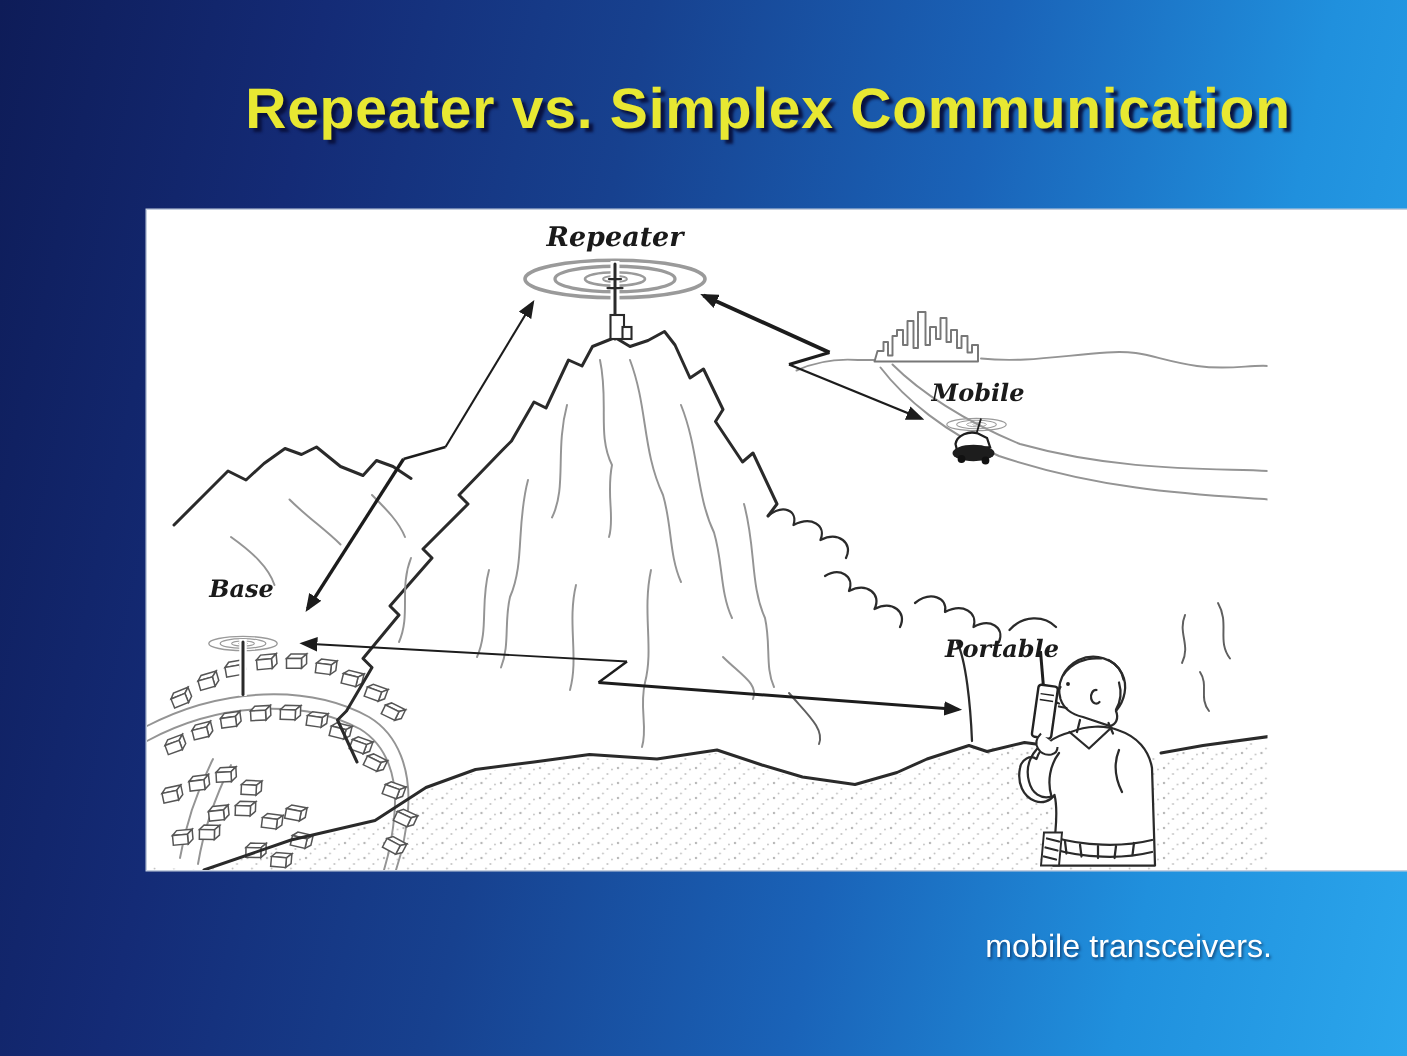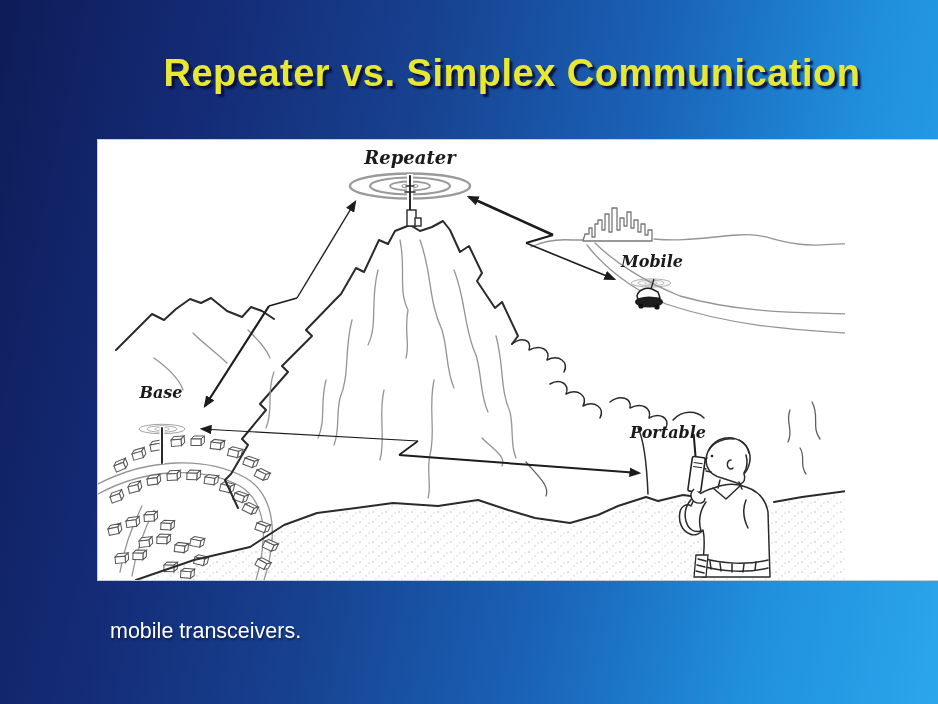--- a/index.html
+++ b/index.html
@@ -8,21 +8,21 @@
   .slide{position:absolute;inset:0;
     background:linear-gradient(102deg,#0e1c58 0%,#142b76 20%,#17418f 40%,#1a63b8 62%,#2090dd 82%,#2ba6ec 100%);}
   .title{position:absolute;top:52px;left:0;width:100%;margin:0;text-align:center;
     font-size:38px;font-weight:bold;color:#e8e832;letter-spacing:.5px;
     text-shadow:3px 3px 2px rgba(8,16,60,.95);padding-left:43px;}
   .panel{position:absolute;left:98px;top:140px;width:846px;height:440px;background:#ffffff;
     box-shadow:0 0 0 1px #c4cede;}
   .caption{position:absolute;left:110px;top:616px;width:738px;color:#ffffff;
     font-size:21.5px;line-height:1.42;text-shadow:1px 1.5px 2px rgba(0,10,40,.55);}
   .cap1{text-align:justify;text-align-last:justify;}
-  .cap2{text-align:left;}
+  .cap2{text-align:right;}
   
   .d{stroke:#2a2a2a;fill:none;stroke-width:2;stroke-linecap:round;stroke-linejoin:round;}
   .d15{stroke:#2a2a2a;fill:none;stroke-width:1.5;stroke-linecap:round;stroke-linejoin:round;}
   .l{stroke:#949494;fill:none;stroke-width:1.3;stroke-linecap:round;stroke-linejoin:round;}
   .m{stroke:#5f5f5f;fill:none;stroke-width:1.3;stroke-linecap:round;stroke-linejoin:round;}
   .wv{stroke:#9a9a9a;fill:none;}
   .dlabel{font-family:"DejaVu Serif",serif;font-style:italic;font-weight:bold;fill:#1a1a1a;}
 </style>
 </head>
 <body>

